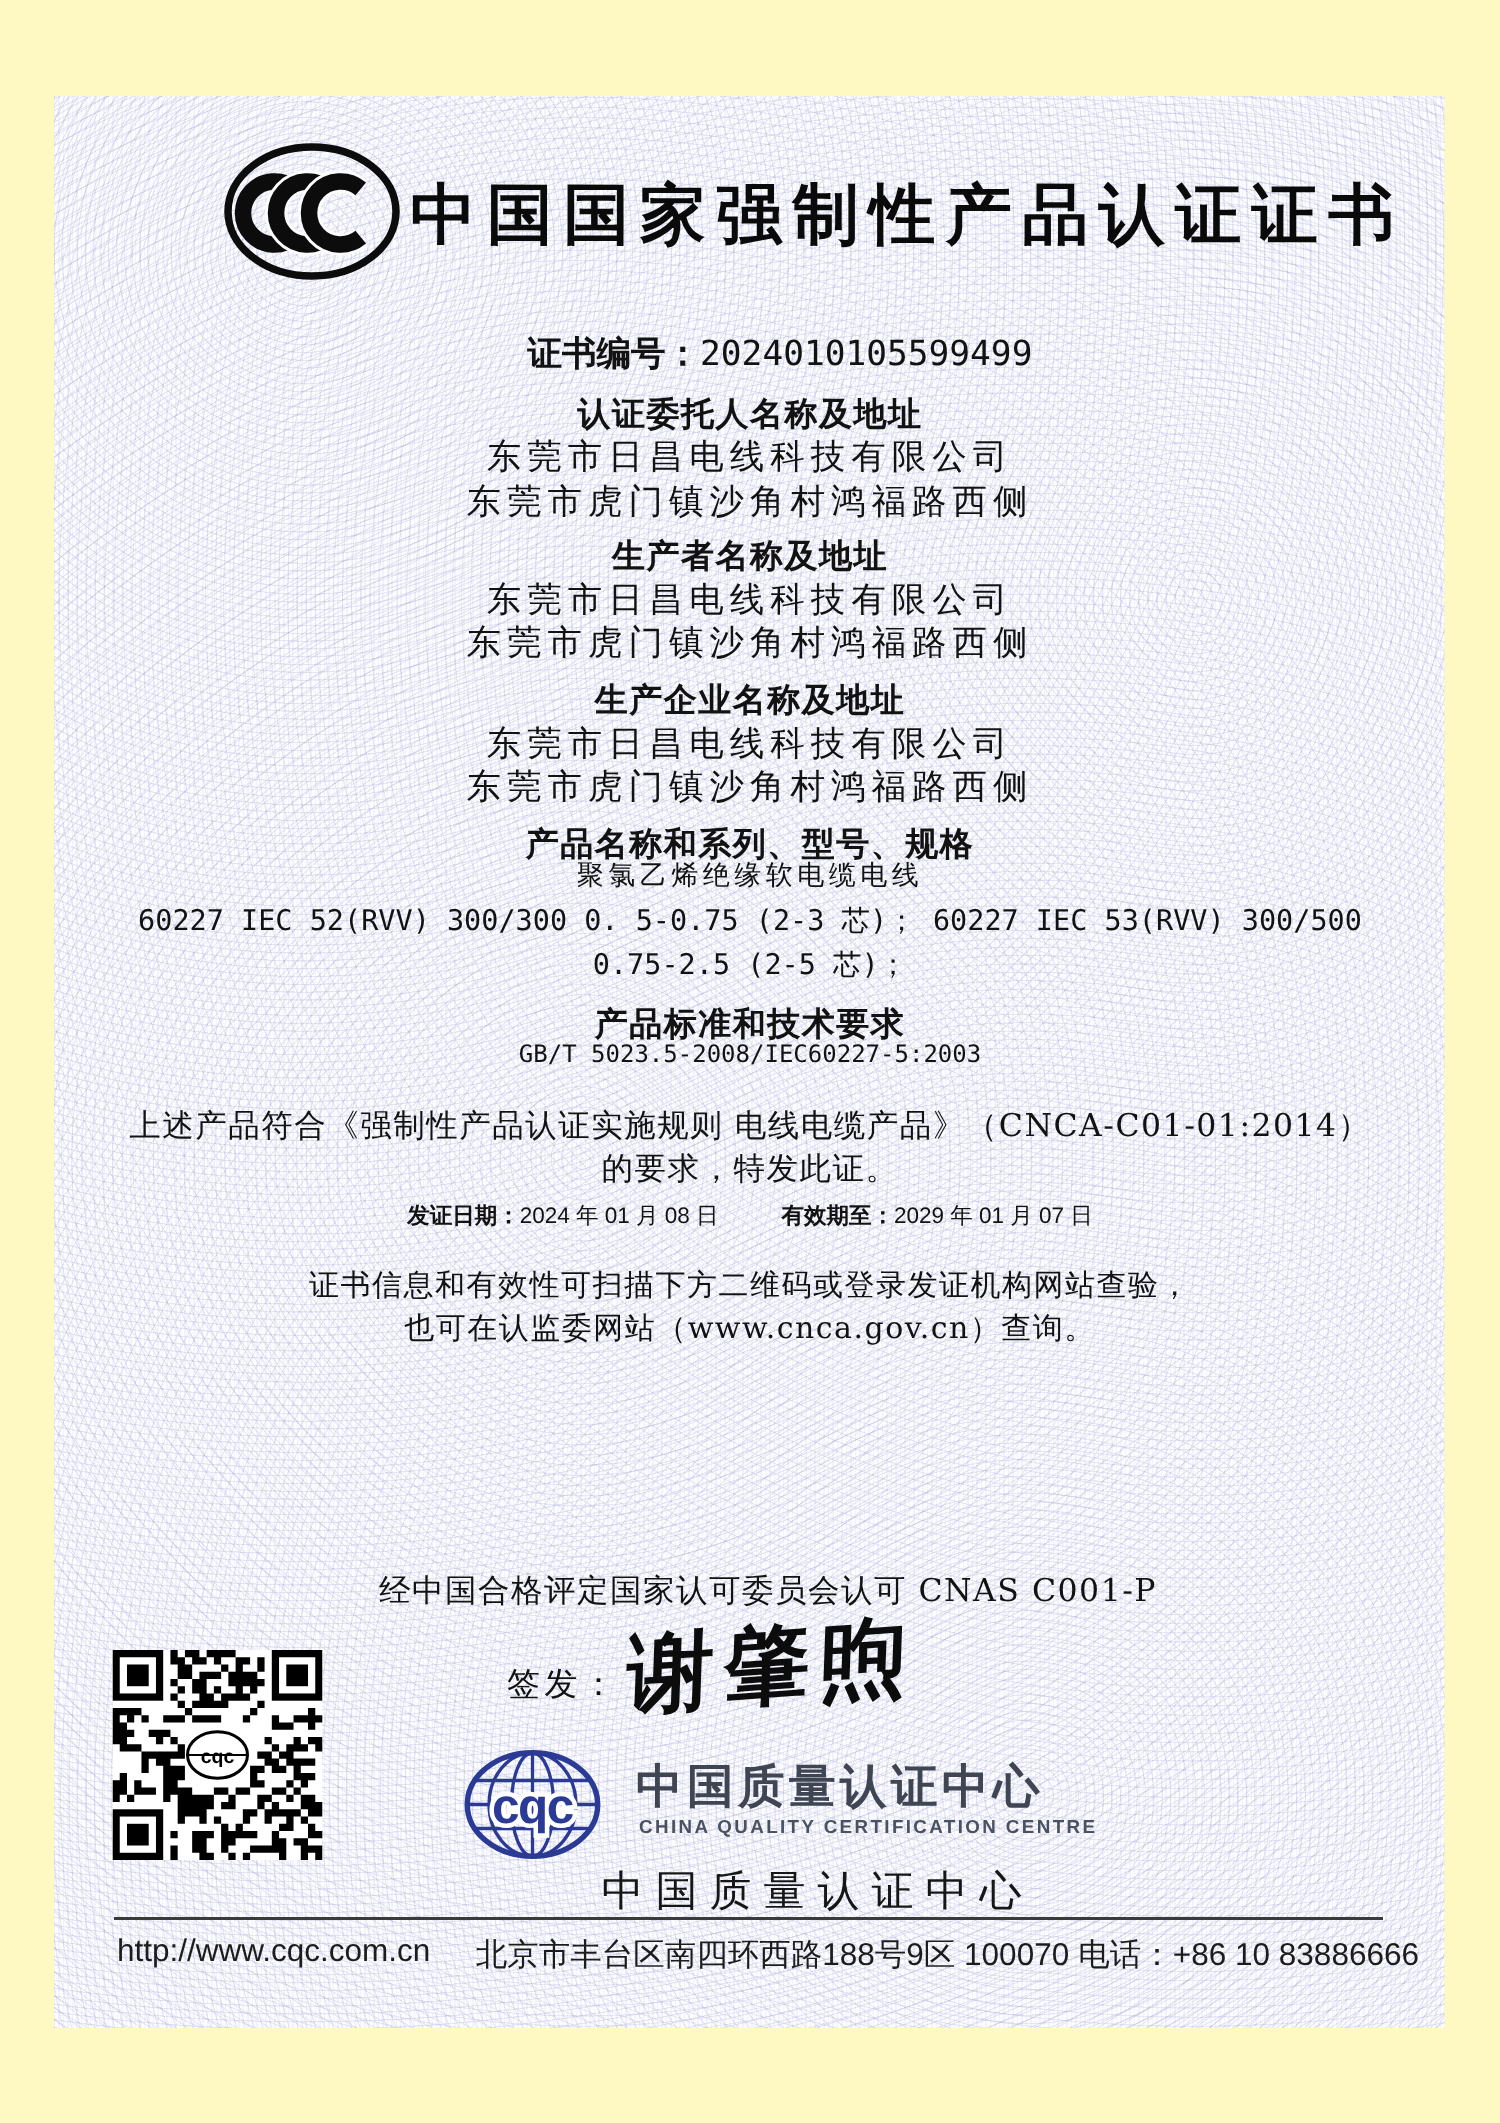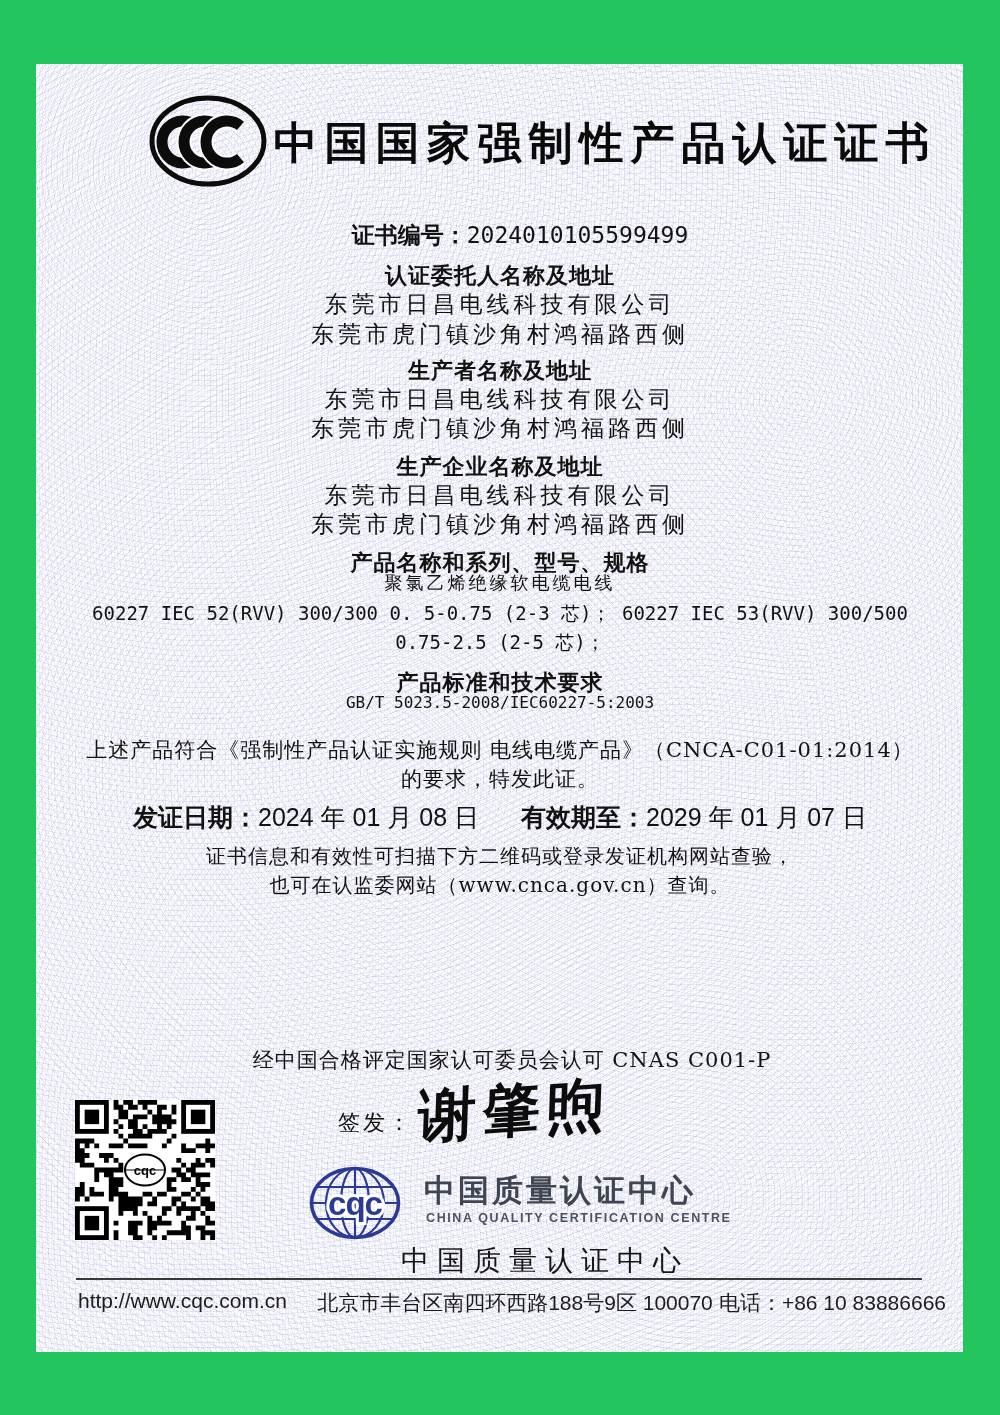--- a/index.html
+++ b/index.html
@@ -1,17 +1,17 @@
 <!DOCTYPE html>
 <html><head>
 <meta charset="utf-8">
 <style>
   html,body{margin:0;padding:0;background:#fff;}
   .page{
-    position:relative;width:1000px;height:1415px;background:#22c55e;overflow:hidden;
+    position:relative;width:1000px;height:1415px;background:#fef9c3;overflow:hidden;
     font-family:"Liberation Sans", sans-serif;color:#121212;
   }
   
   .guilloche{
     position:absolute;left:36px;top:64px;width:927px;height:1288px;
     background-color:#fcfcfe;
     background-image:
       repeating-radial-gradient(circle at 18% 8%,  rgba(122,128,196,.17) 0 .6px, transparent 1px 5.2px),
       repeating-radial-gradient(circle at 82% 26%, rgba(122,128,196,.15) 0 .6px, transparent 1px 6.1px),
       repeating-radial-gradient(circle at 38% 55%, rgba(122,128,196,.15) 0 .6px, transparent 1px 6.8px),
@@ -27,21 +27,21 @@
     font-size:44px;font-weight:bold;letter-spacing:7px;color:#0a0a0a;white-space:nowrap;
   }
   .certno{top:220px;font-size:23px;padding-left:20px;}
   .certno .lbl{font-weight:bold;}
   .h{font-weight:bold;font-size:22px;letter-spacing:1px;}
   .t{font-size:23px;letter-spacing:4px;}
   .p{font-size:18px;letter-spacing:3px;}
   .m19{font-size:19px;}
   .m20{font-size:16px;}
   .stmt{font-size:21px;letter-spacing:1px;}
-  .dates{top:801px;font-size:25px;}
+  .dates{top:801px;font-size:15px;}
   .dates .lbl{font-weight:bold;}
   .dates .gap{display:inline-block;width:42px;}
   .ver{font-size:20px;letter-spacing:1px;}
   .cnas{top:1046px;font-size:21px;letter-spacing:1px;margin-left:12px;}
   .signlabel{left:338px;top:1108px;font-size:22px;letter-spacing:3px;}
   .signature{
     left:418px;top:1072px;font-size:58px;font-weight:bold;letter-spacing:6px;
     font-family:"DejaVu Serif", serif;transform:rotate(-4deg) skewX(-6deg);color:#0c0c0c;white-space:nowrap;
   }
   .cqc-cn{left:424px;top:1170px;font-size:31px;font-weight:bold;letter-spacing:3px;color:#3f4552;white-space:nowrap;}

